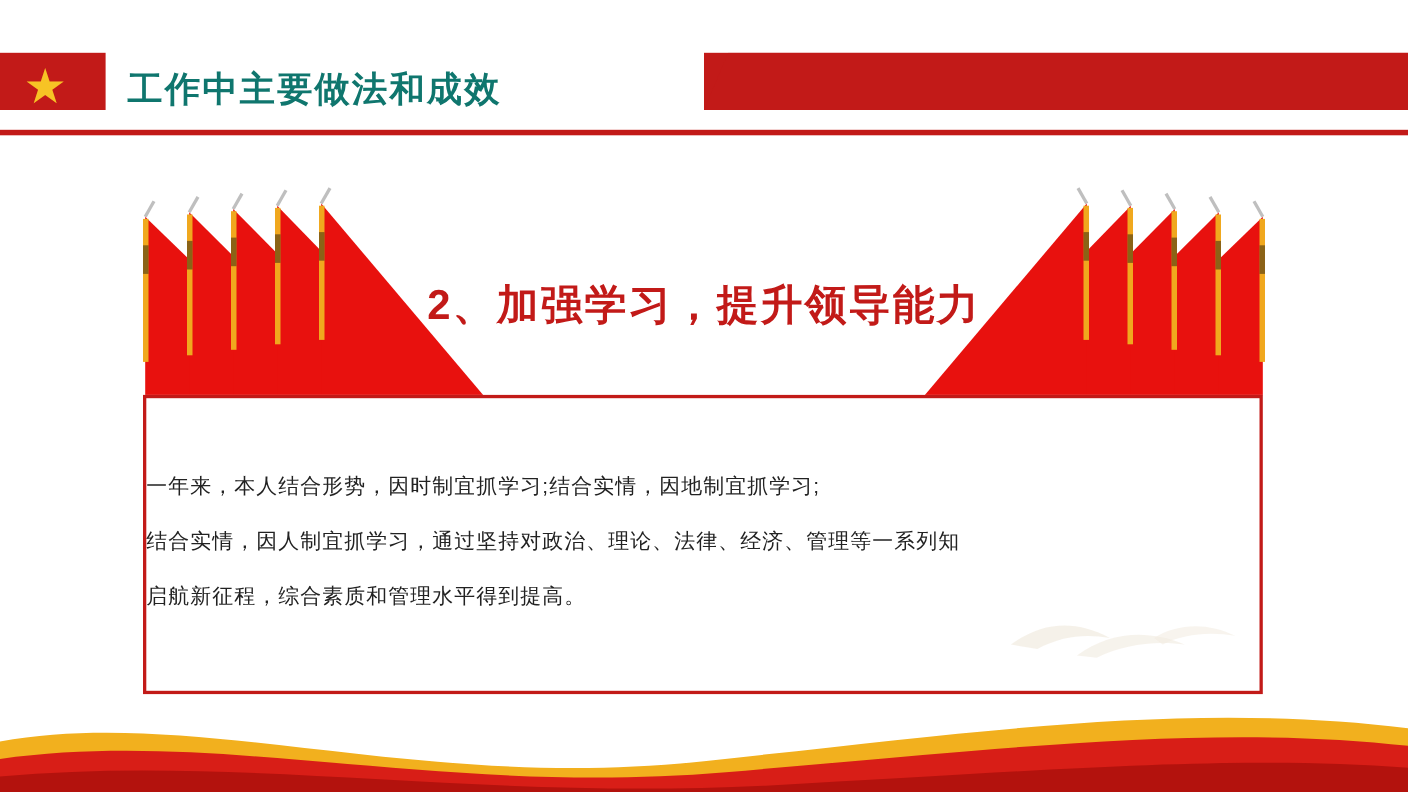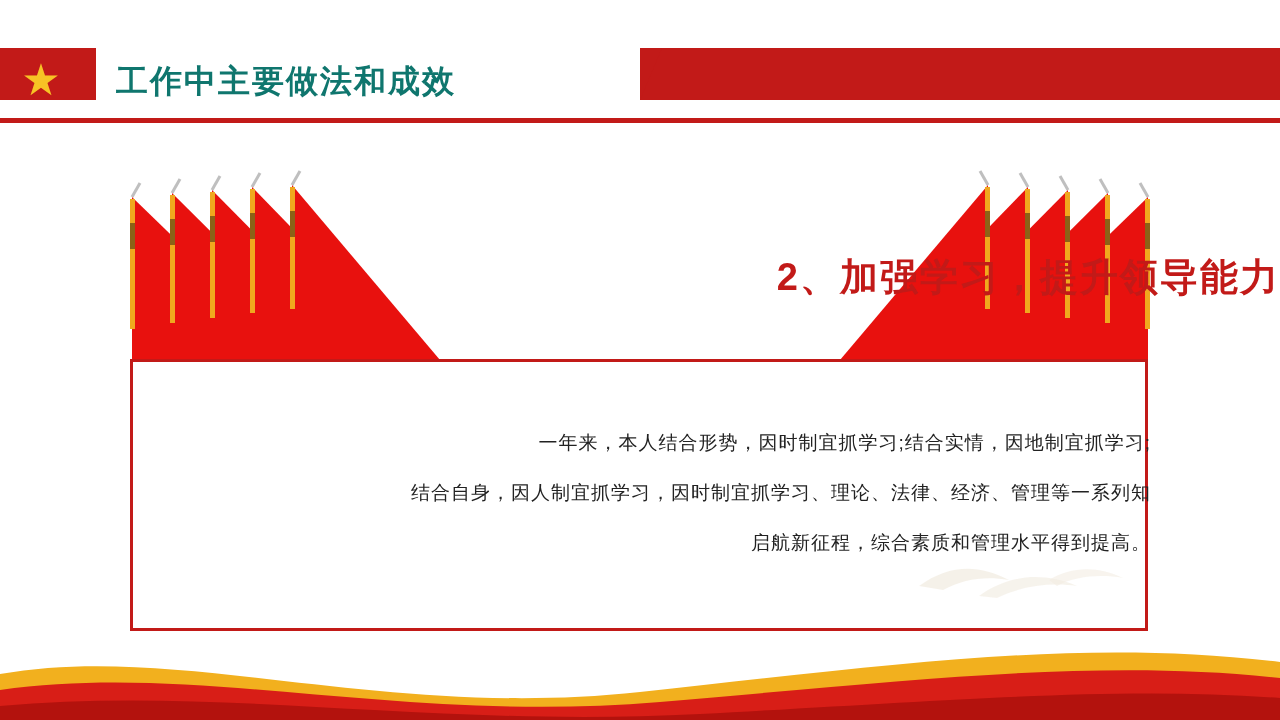--- a/index.html
+++ b/index.html
@@ -77,40 +77,40 @@
   
   .flag-group { position: absolute; }
   .flag-group.left  { left: 110px;  top: 165px; width: 330px; height: 195px; }
   .flag-group.right { right: 110px; top: 165px; width: 330px; height: 195px; }
 
   
   .section-title {
     position: absolute;
     left: 0; top: 252px;
     width: 1280px;
-    text-align: right;
+    text-align: center;
     font-size: 38px;
     font-weight: bold;
     color: #c21a18;
     letter-spacing: 2px;
   }
 
   
   .content-box {
     position: absolute;
     left: 130px; top: 359px;
     width: 1018px; height: 272px;
     border: 3px solid #c21a18;
     background: #ffffff;
   }
   .content-text {
     position: absolute;
     left: 0; top: 56px;
     width: 1018px;
-    text-align: right;
+    text-align: left;
     font-size: 19px;
     color: #222222;
     line-height: 50px;
     letter-spacing: 1px;
   }
   .content-line { display: block; }
 
   
   .doves {
     position: absolute;
@@ -208,21 +208,21 @@
         <rect x="145" y="46" width="5" height="26"></rect>
       </g>
     </svg>
   </div>
 
   <div class="section-title">2、加强学习，提升领导能力</div>
 
   <div class="content-box">
     <div class="content-text">
       <span class="content-line">一年来，本人结合形势，因时制宜抓学习;结合实情，因地制宜抓学习;</span>
-      <span class="content-line">结合自身，因人制宜抓学习，因时制宜抓学习、理论、法律、经济、管理等一系列知</span>
+      <span class="content-line">结合实情，因人制宜抓学习，通过坚持对政治、理论、法律、经济、管理等一系列知</span>
       <span class="content-line">启航新征程，综合素质和管理水平得到提高。</span>
     </div>
     <svg class="doves" viewBox="0 0 220 60">
       <path d="M10,40 C40,18 70,18 100,34 C78,30 56,32 34,44 Z" fill="#d9c7a8" opacity="0.7"></path>
       <path d="M70,50 C100,28 135,26 168,40 C142,36 112,40 88,52 Z" fill="#d9c7a8" opacity="0.6"></path>
       <path d="M140,34 C162,20 190,20 214,32 C192,28 166,30 148,40 Z" fill="#d9c7a8" opacity="0.55"></path>
     </svg>
   </div>
 
   <div class="bottom-ribbon">

